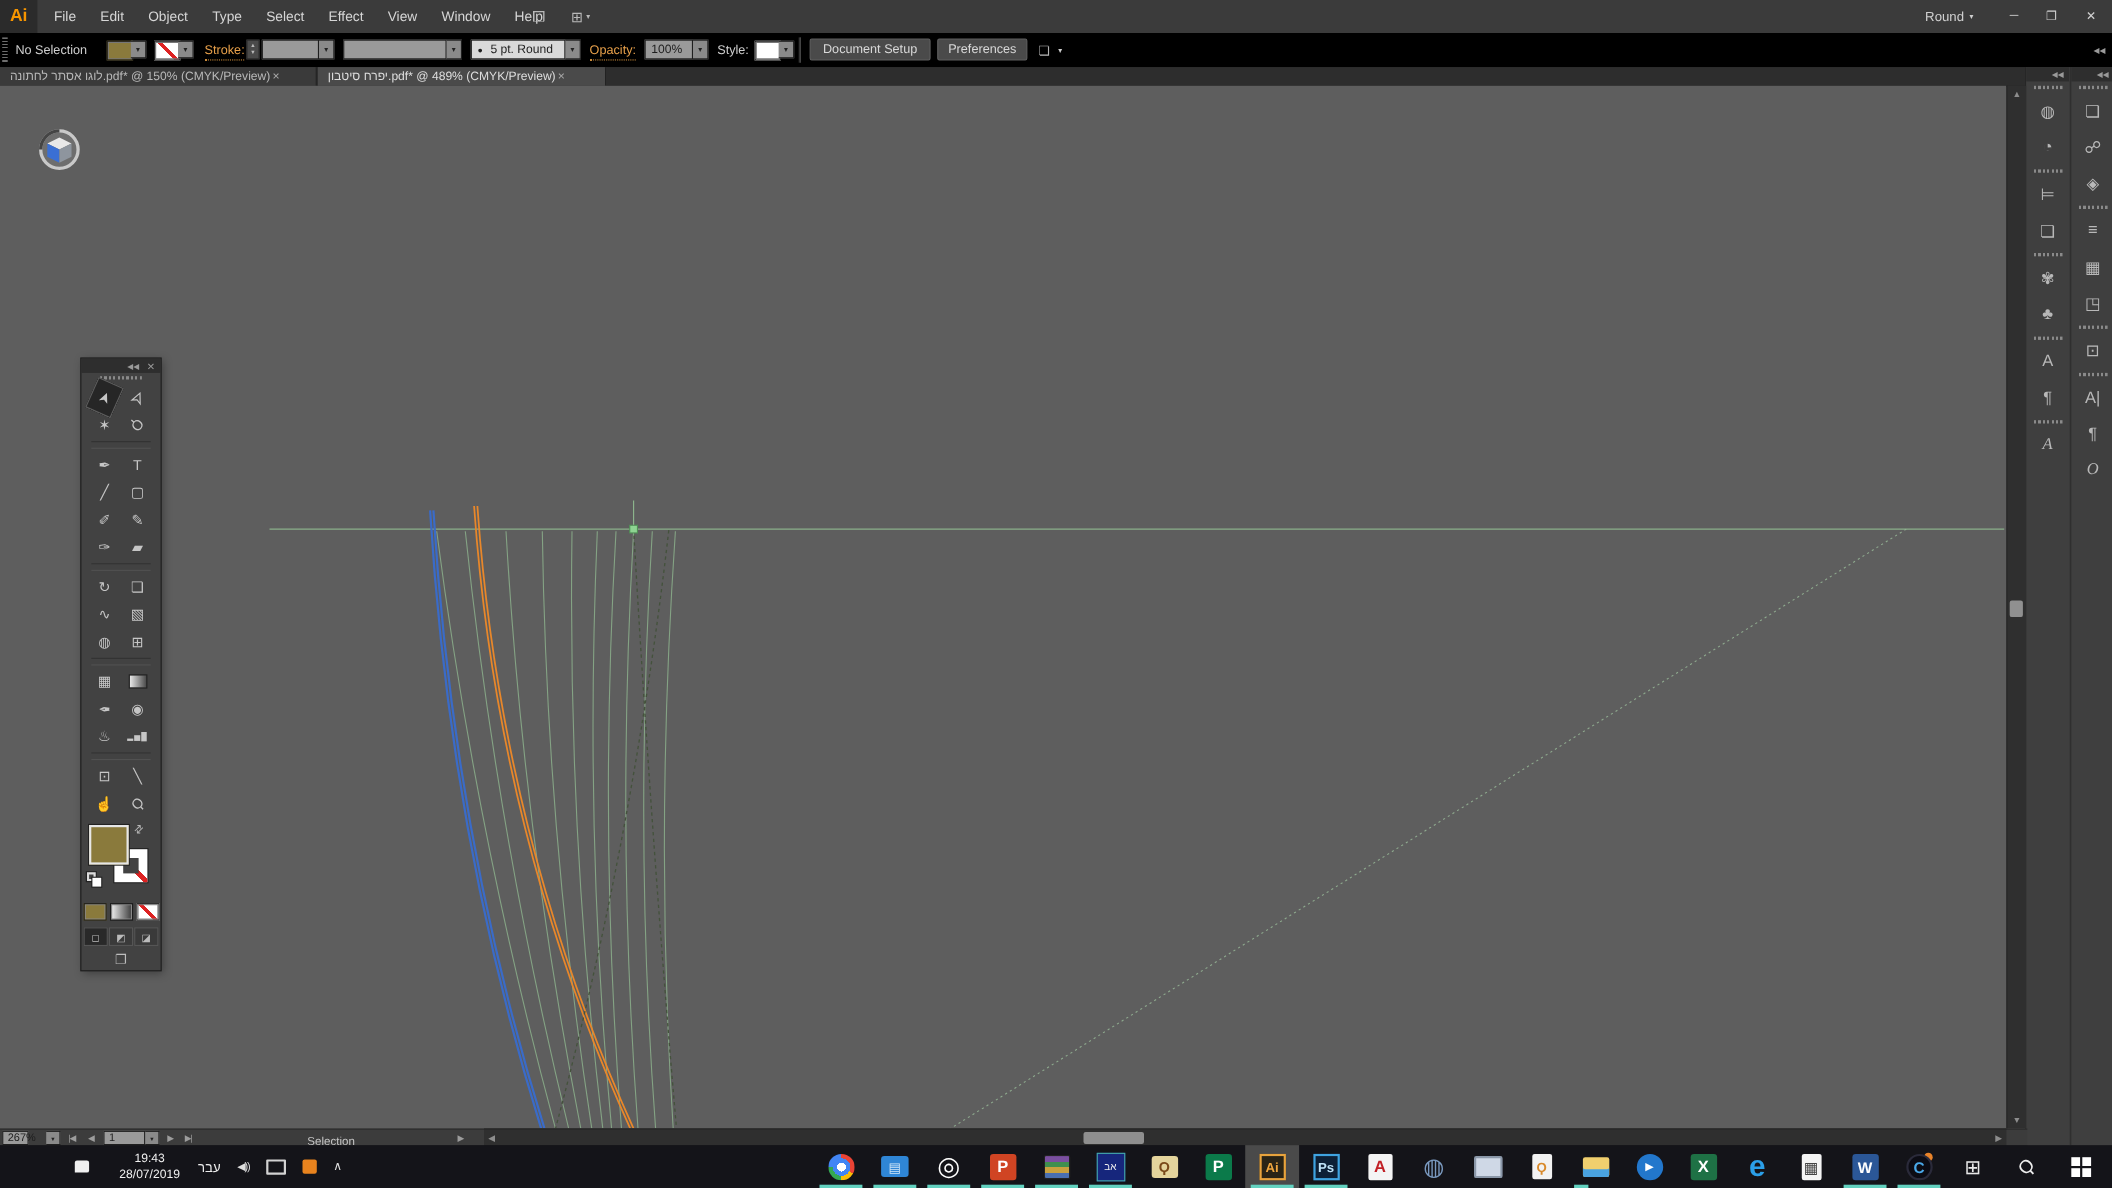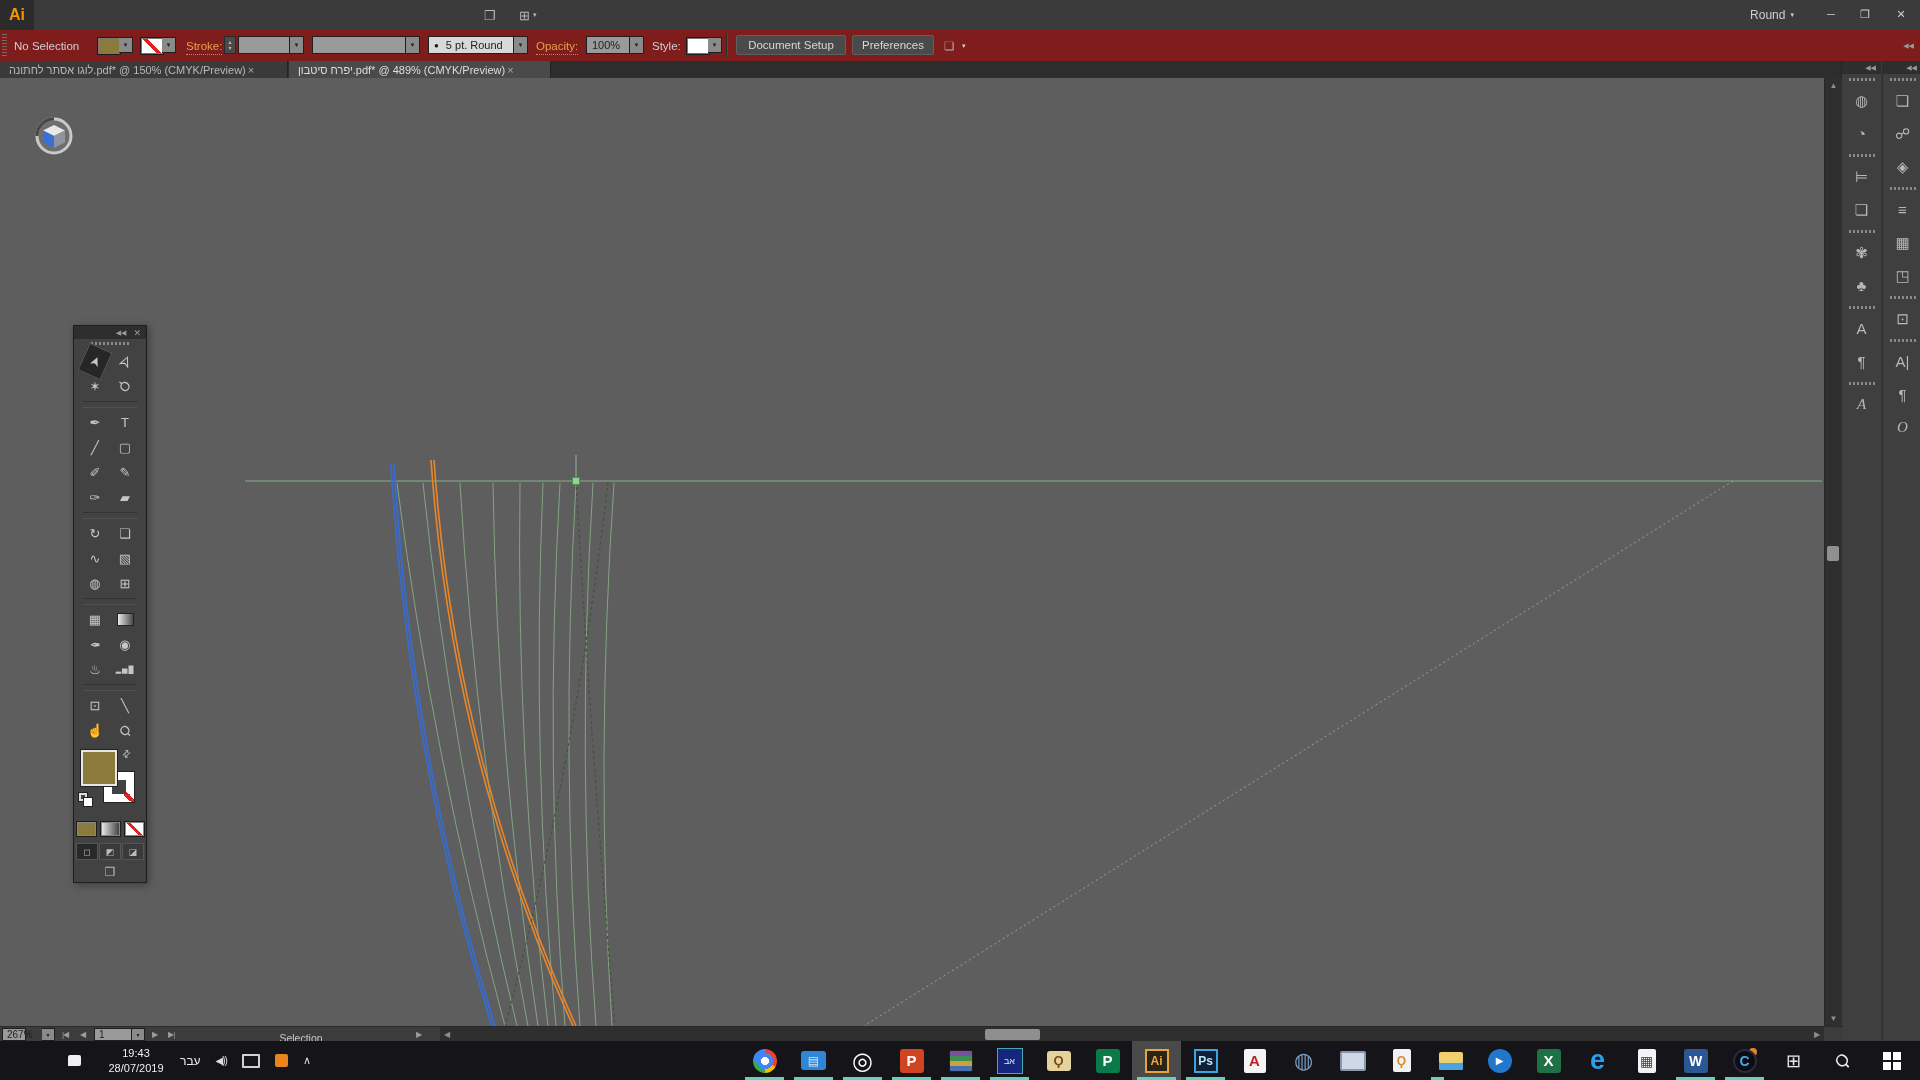--- a/index.html
+++ b/index.html
@@ -12,21 +12,21 @@
   
   #menubar{left:0;top:0;width:1920px;height:30px;background:#3b3b3b;border-bottom:1px solid #2c2c2c}
   #ai-logo{width:34px;height:30px;background:#2b2b2b;color:#f79500;font-weight:bold;font-size:16px}
   #menu-items{position:absolute;left:38px;top:0;height:30px;display:flex}
   .menu-item{padding:0 11px;height:30px;display:flex;align-items:center;color:#d6d6d6;font-size:12.5px}
   .appbar-ic{color:#b9b9b9;font-size:13px;margin-left:14px}
   #layout-dd{right:126px;top:0;height:30px;gap:5px;color:#cfcfcf;font-size:12px}
   .winbtn{top:0;width:34px;height:28px;color:#cfcfcf;font-size:11px}
 
   
-  #controlbar{left:0;top:30px;width:1920px;height:31px;background:#7f1d1d;border-bottom:1px solid #232323}
+  #controlbar{left:0;top:30px;width:1920px;height:31px;background:#000000;border-bottom:1px solid #232323}
   .cgrip{left:2px;top:4px;width:5px;height:23px;background:repeating-linear-gradient(180deg,#6e6e6e 0 1px,transparent 1px 3px)}
   .clabel{top:0;height:31px;display:flex;align-items:center;font-size:11.5px;color:#cfcfcf}
   .olabel{color:#e8a04a;border-bottom:1px dotted #c98a3a;height:16px!important;top:8px}
   .fld{position:absolute;top:6px;height:18px;background:#9a9a9a;border:1px solid #1f1f1f;color:#1e1e1e;
        font-size:11px;display:flex;align-items:center;padding:0 5px;box-sizing:border-box}
   .fld.light{background:#d9d9d9}
   .ddb{position:absolute;top:6px;width:14px;height:18px;background:#8a8a8a;border:1px solid #1f1f1f;border-left:none;
        color:#222;font-size:7px;display:flex;align-items:center;justify-content:center;box-sizing:border-box}
   .swatch{position:absolute;top:7px;width:22px;height:16px;border:1px solid #1c1c1c;box-shadow:inset 0 0 0 1px #777}
   .none-sw{background:linear-gradient(45deg,transparent 44%,#d22 44%,#d22 56%,transparent 56%),#fff}
@@ -117,20 +117,31 @@
   .run-sm .runbar{right:auto;width:13px}
   .glyph{display:flex;align-items:center;justify-content:center}
 </style>
 </head>
 <body>
 
 <div id="root">
 
   <div id="menubar" class="abs">
     <div id="ai-logo" class="ctr abs" style="left:0;top:0">Ai</div>
+    <div id="menu-items">
+        <div class="menu-item">File</div>
+        <div class="menu-item">Edit</div>
+        <div class="menu-item">Object</div>
+        <div class="menu-item">Type</div>
+        <div class="menu-item">Select</div>
+        <div class="menu-item">Effect</div>
+        <div class="menu-item">View</div>
+        <div class="menu-item">Window</div>
+        <div class="menu-item">Help</div>
+      </div>
     <div class="abs appbar-ic flexc" style="left:470px;top:0;height:30px">❐</div>
     <div class="abs appbar-ic flexc" style="left:505px;top:0;height:30px;gap:3px">
       <span>⊞</span>
         <span style="font-size:7px">▾</span>
     </div>
     <div id="layout-dd" class="abs flexc">
       <span>Round</span>
       <span style="font-size:7px">▾</span>
     </div>
     <div class="winbtn ctr abs" style="right:72px">─</div>

